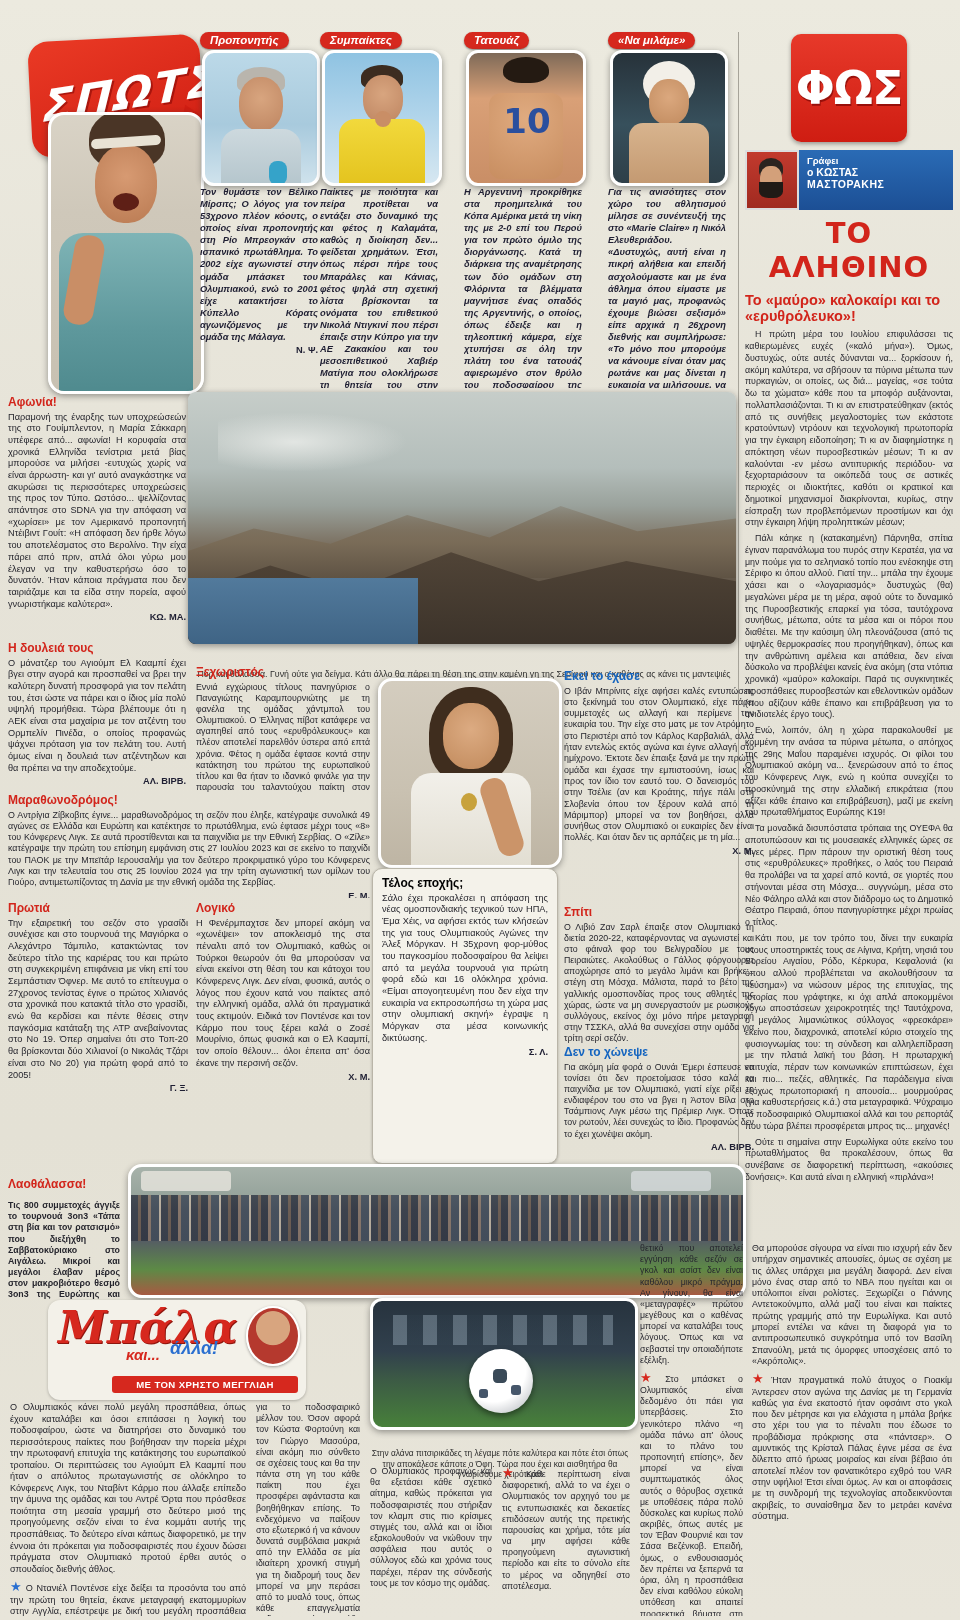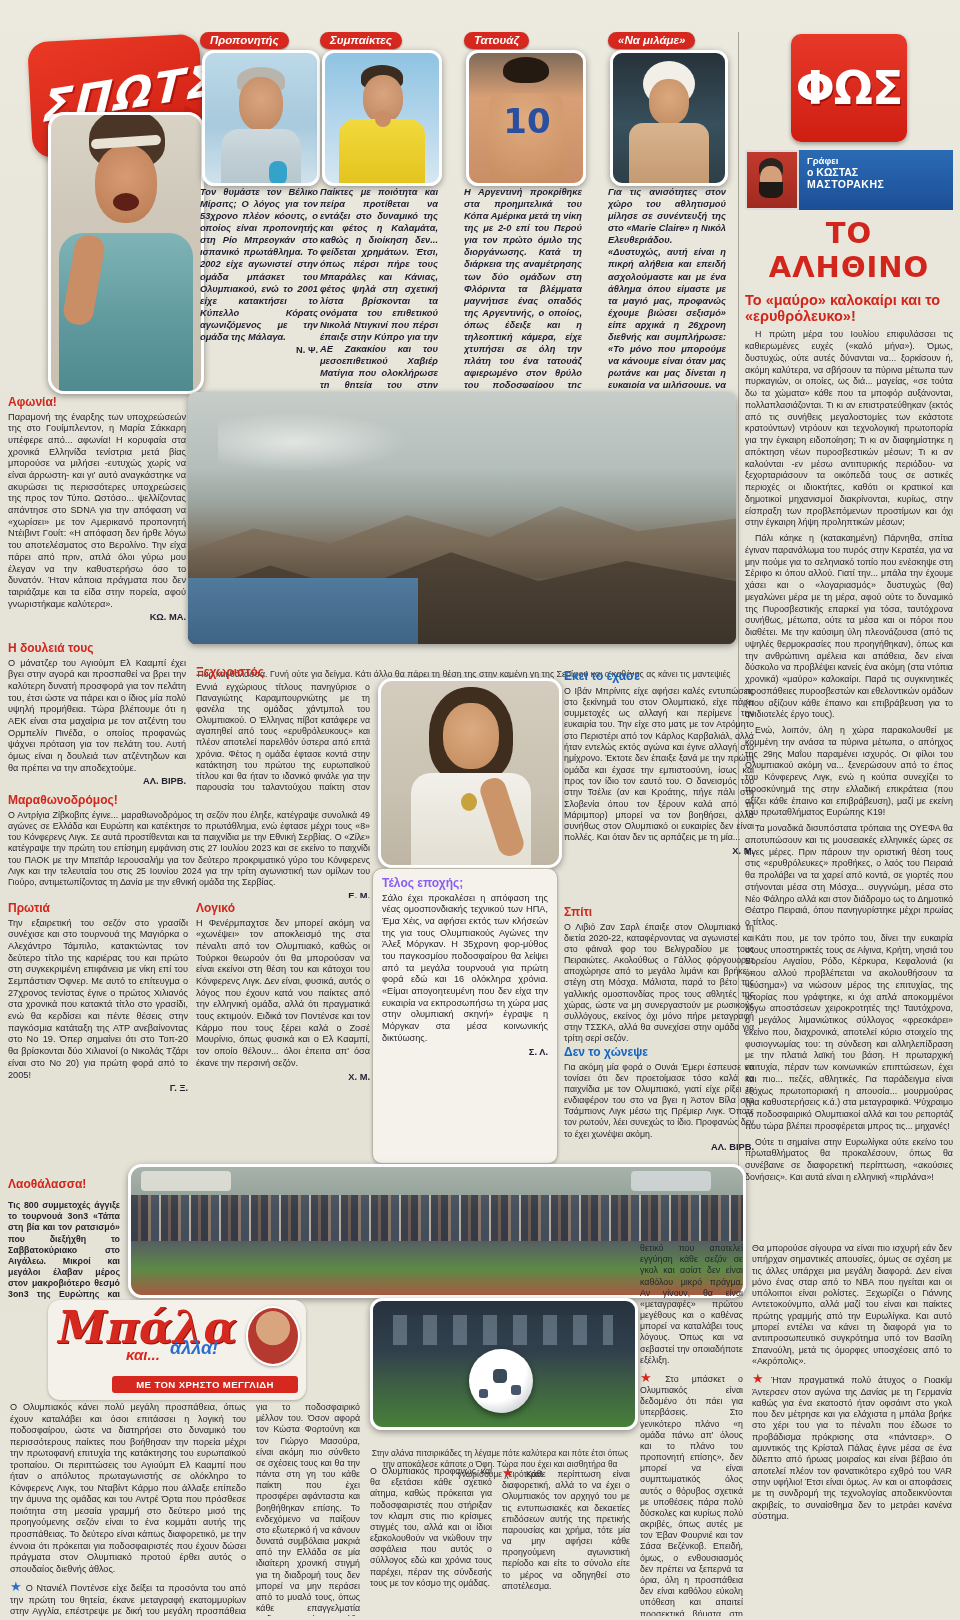--- a/index.html
+++ b/index.html
@@ -8,21 +8,21 @@
         font-family:"Liberation Sans",sans-serif;color:#24242c;}
   .abs{position:absolute;}
   .photo{border-radius:12px;box-shadow:0 2px 6px rgba(40,40,40,.45);overflow:hidden;}
   .wb{border:3px solid #fff;}
   .kicker{background:#d6281e;color:#fff;font-weight:bold;font-style:italic;font-size:11.5px;
           padding:2px 10px 3px;border-radius:9px;box-shadow:0 1px 2px rgba(0,0,0,.4);display:inline-block;white-space:nowrap;}
   .brief-txt{font-size:9.3px;font-weight:bold;font-style:italic;line-height:1.3;text-align:justify;color:#1f1f33;}
   .byline{display:block;text-align:right;font-weight:bold;font-size:9.3px;color:#1f1f33;margin-top:2px;}
   .art-title{font-weight:bold;font-size:12px;color:#d2251b;margin:0 0 3px 0;line-height:1.05;}
   .art-title.blue{color:#1565c0;}
-  .art-title.cyan{color:#8b5cf6;}
+  .art-title.cyan{color:#000000;}
   .body-txt{font-size:9.2px;line-height:1.27;text-align:justify;color:#26262e;}
   .clip{overflow:hidden;}
   .cap{font-size:8.8px;color:#2e2e2e;text-align:center;line-height:1.25;margin-top:20px;}
   .star{font-size:13px;line-height:1;margin-right:3px;}
   .star.red{color:#d6281e;} .star.blue{color:#2a6fd0;}
   .fos-body p{margin:0 0 4px 0;text-indent:10px;font-size:8.9px;line-height:1.32;text-align:justify;color:#26262e;}
   p{margin:0 0 5px 0;}
   .vr{width:1px;background:#a6a399;}
   
   .bubble{background:linear-gradient(160deg,#ea3a25,#cf1d12);border-radius:20px;transform:rotate(-3deg);

